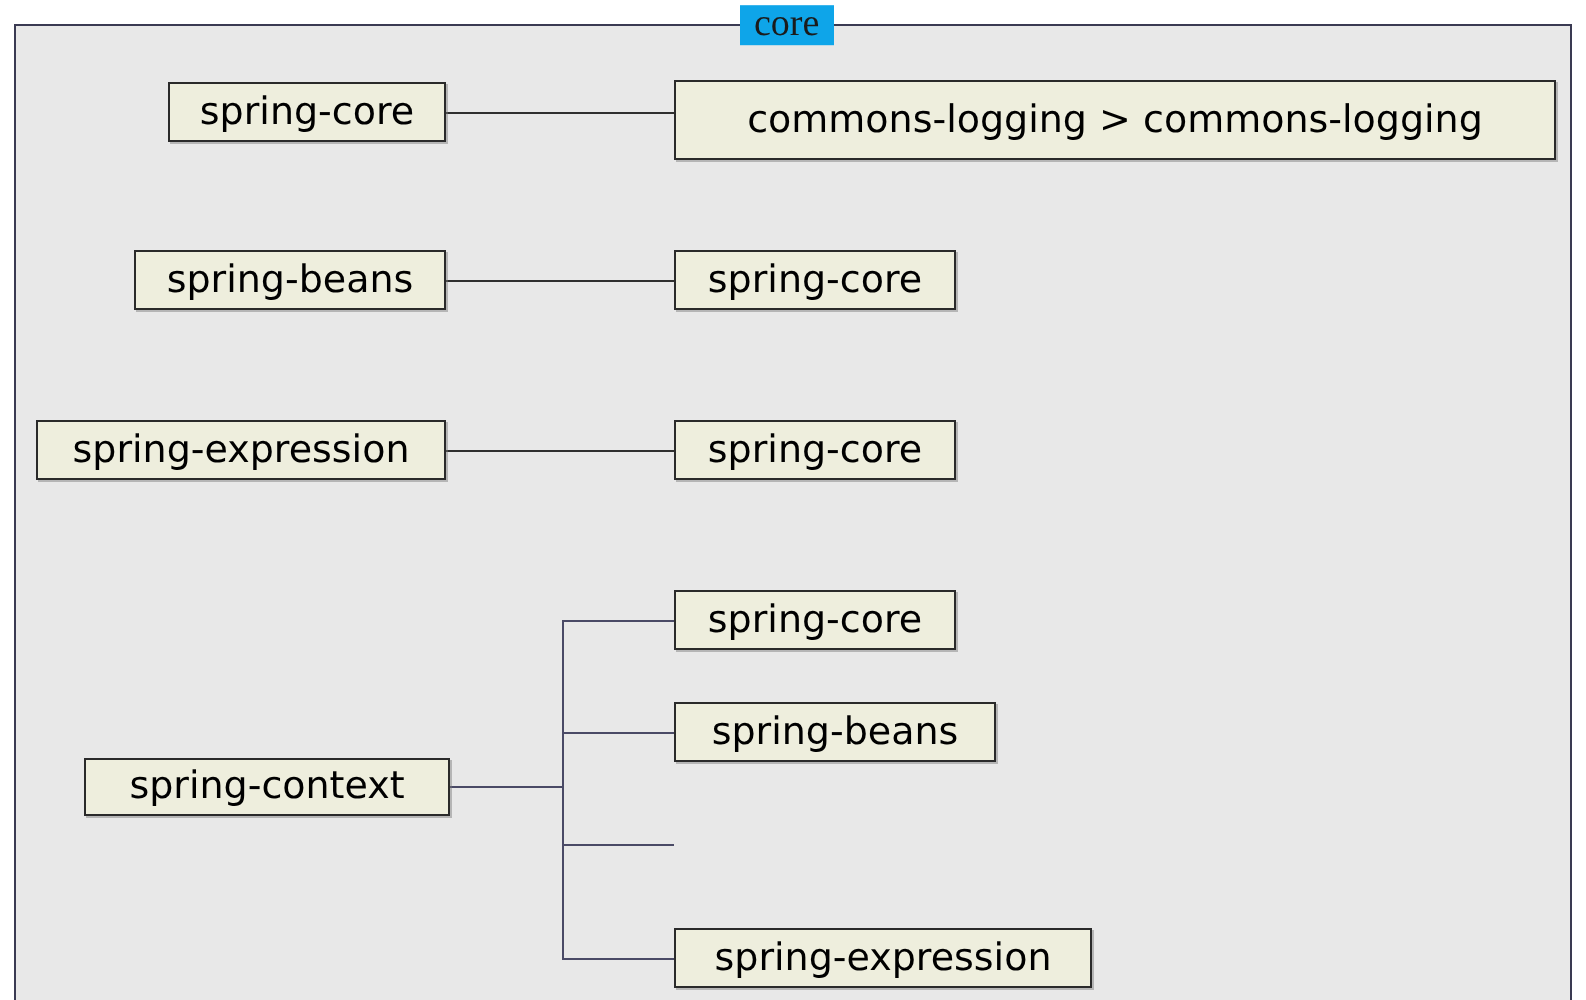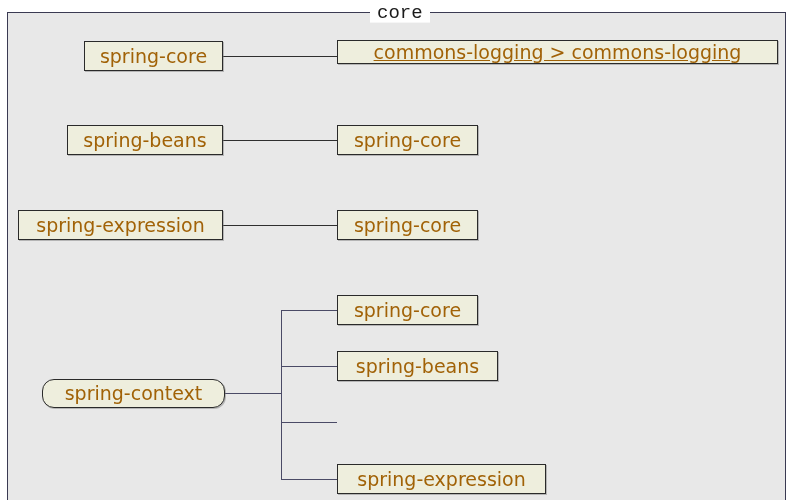--- a/index.html
+++ b/index.html
@@ -30,36 +30,36 @@
     height: 500px;
     background: #e8e8e8;
     border: 1px solid #3a3a52;
     box-sizing: border-box;
   }
   .panel-title {
     position: absolute;
     left: 362px;
     top: 0px;
     transform: translateY(-52%);
-    background: #ffffff;
+    background: #0ea5e9;
     padding: 0 7px;
     font-size: 19px;
     color: #1b1b1b;
     line-height: 20px;
     white-space: nowrap;
-    font-family: Liberation Mono, monospace;
+    font-family: Liberation Serif, serif;
   }
 
   
   .node {
     position: absolute;
     box-sizing: border-box;
     background: #eeeedd;
     border: 1px solid #2a2a2a;
-    color: #a16207;
+    color: #000000;
     font-size: 19px;
     line-height: 1;
     display: flex;
     align-items: center;
     justify-content: center;
     padding: 0 9px;
     white-space: nowrap;
     box-shadow: 1px 1px 0 rgba(120,120,120,0.45);
     font-family: "DejaVu Sans", sans-serif;
   }
@@ -85,21 +85,21 @@
 <div id="stage">
 
   <div class="panel">
     <div class="panel-title">core</div>
   </div>
 
   <div class="hline" style="left:223px; top:56px; width:114px;"></div>
 
   <div class="node" style="left:84px; top:41px; width:139px; height:30px;">spring-core</div>
 
-  <div class="node" style="left:337px; top:40px; width:441px; height:24px;text-decoration:underline;">commons-logging &gt; commons-logging</div>
+  <div class="node" style="left:337px; top:40px; width:441px; height:40px;">commons-logging &gt; commons-logging</div>
 
   <div class="hline" style="left:223px; top:140px; width:114px;"></div>
 
   <div class="node" style="left:67px; top:125px; width:156px; height:30px;">spring-beans</div>
 
   <div class="node" style="left:337px; top:125px; width:141px; height:30px;">spring-core</div>
 
   <div class="hline" style="left:223px; top:225px; width:114px;"></div>
 
   <div class="node" style="left:18px; top:210px; width:205px; height:30px;">spring-expression</div>
@@ -108,21 +108,21 @@
 
   <div class="hline tree" style="left:225px; top:393px; width:56px;"></div>
 
   <div class="vline" style="left:281px; top:310px; height:169px;"></div>
 
   <div class="hline tree" style="left:281px; top:310px; width:56px;"></div>
   <div class="hline tree" style="left:281px; top:366px; width:56px;"></div>
   <div class="hline tree" style="left:281px; top:422px; width:56px;"></div>
   <div class="hline tree" style="left:281px; top:479px; width:56px;"></div>
 
-  <div class="node" style="left:42px; top:379px; width:183px; height:29px;border-radius:12px;">spring-context</div>
+  <div class="node" style="left:42px; top:379px; width:183px; height:29px;">spring-context</div>
 
   <div class="node" style="left:337px; top:295px; width:141px; height:30px;">spring-core</div>
 
   <div class="node" style="left:337px; top:351px; width:161px; height:30px;">spring-beans</div>
 
 
   <div class="node" style="left:337px; top:464px; width:209px; height:30px;">spring-expression</div>
 
 </div>
 

